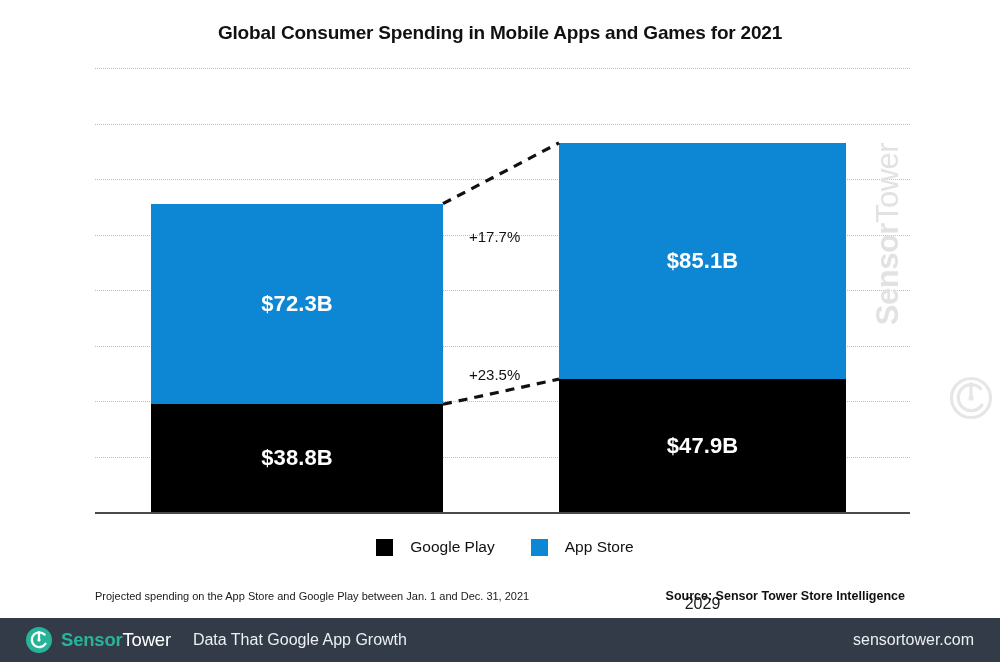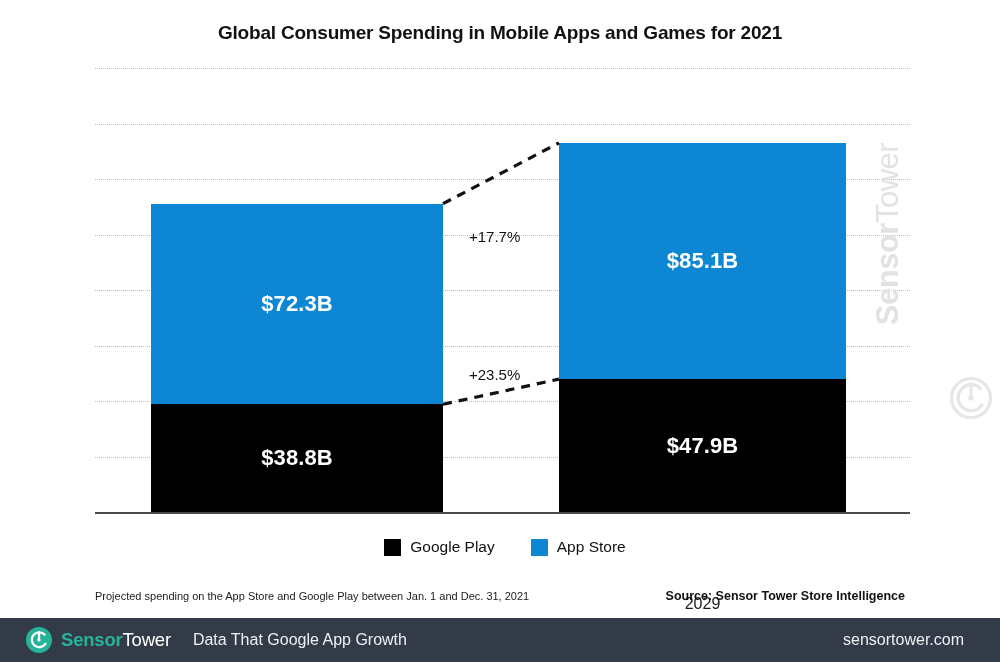--- a/index.html
+++ b/index.html
@@ -104,21 +104,21 @@
   #legend {
     position: absolute;
     top: 538px;
     left: 0;
     width: 1000px;
     display: flex;
     justify-content: center;
     align-items: center;
     gap: 26px;
   }
-  .legend-item { display: flex; align-items: center; gap: 9px; padding-left: 10px; }
+  .legend-item { display: flex; align-items: center; gap: 17px; padding-left: 10px; }
   .legend-swatch { width: 17px; height: 17px; display: block; }
   .legend-text { font-size: 15.5px; color: #111111; }
 
   
   #footnote-row {
     position: absolute;
     top: 589px;
     left: 95px;
     width: 810px;
     display: flex;
@@ -183,21 +183,21 @@
   }
   .wm-sensor { color: #27b39a; }
   .wm-tower { color: #ffffff; font-weight: 400; }
   #footer-tagline {
     margin-left: 22px;
     font-size: 16px;
     color: #eceff3;
   }
   #footer-url {
     margin-left: auto;
-    margin-right: 36px;
+    margin-right: 26px;
     font-size: 16px;
     color: #eceff3;
   }
 </style>
 </head>
 <body>
 
 <div id="page">
 
   <div id="chart-title">Global Consumer Spending in Mobile Apps and Games for 2021</div>

